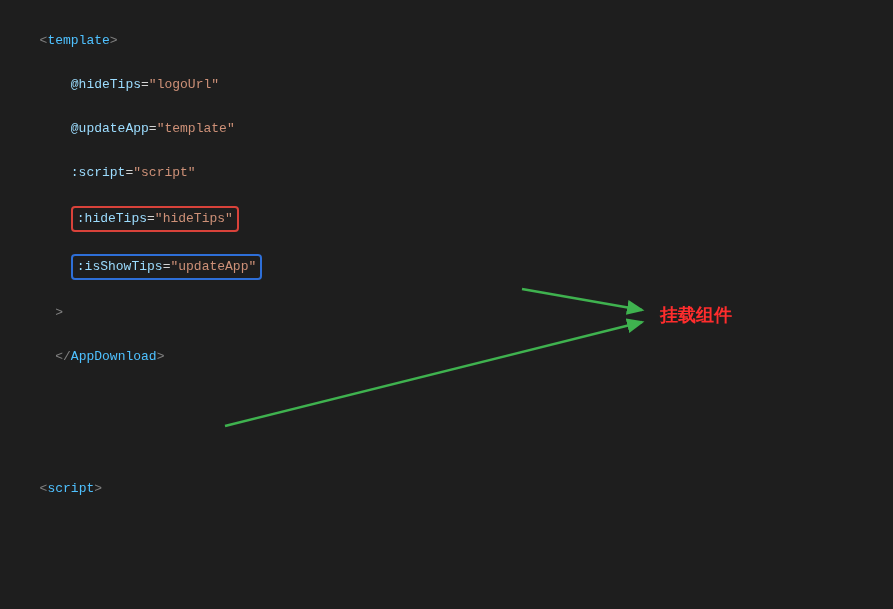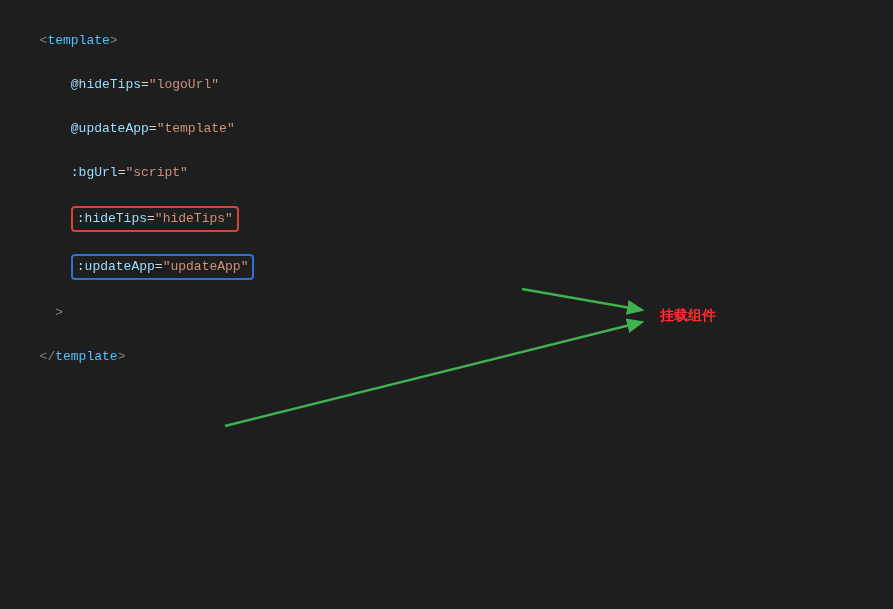--- a/index.html
+++ b/index.html
@@ -37,45 +37,46 @@
   .box-blue {
     border: 2px solid #2e6fd8;
     border-radius: 4px;
     padding: 0 4px;
     display: inline-block;
   }
   
   .annotation {
     position: absolute;
     color: #ff2d2d;
-    font-size: 14px;
+    font-size: 18px;
     font-weight: bold;
     font-family: -apple-system, "PingFang SC", sans-serif;
   }
   
   svg.arrows {
     position: absolute;
     top: 0; left: 0;
     pointer-events: none;
   }
 </style>
 </head>
 <body>
 
 <div class="editor">
 <span class="line">  <span class="punct">&lt;</span><span class="tag">template</span><span class="punct">&gt;</span></span>
 <span class="line">      <span class="attr">@hideTips</span><span class="eq">=</span><span class="str">"</span><span class="str">logoUrl</span><span class="str">"</span></span>
 <span class="line">      <span class="attr">@updateApp</span><span class="eq">=</span><span class="str">"</span><span class="str">template</span><span class="str">"</span></span>
-<span class="line">      <span class="attr">:bgUrl</span><span class="eq">=</span><span class="str">"</span><span class="str">script</span><span class="str">"</span></span>
+<span class="line">      <span class="attr">:script</span><span class="eq">=</span><span class="str">"</span><span class="str">script</span><span class="str">"</span></span>
 <span class="line">      <span class="box-red"><span class="attr">:hideTips</span><span class="eq">=</span><span class="str">"</span><span class="str">hideTips</span><span class="str">"</span></span></span>
-<span class="line">      <span class="box-blue"><span class="attr">:updateApp</span><span class="eq">=</span><span class="str">"</span><span class="str">updateApp</span><span class="str">"</span></span></span>
+<span class="line">      <span class="box-blue"><span class="attr">:isShowTips</span><span class="eq">=</span><span class="str">"</span><span class="str">updateApp</span><span class="str">"</span></span></span>
 <span class="line">    <span class="punct">&gt;</span></span>
-<span class="line">  <span class="punct">&lt;/</span><span class="tag">template</span><span class="punct">&gt;</span></span>
+<span class="line">    <span class="punct">&lt;/</span><span class="tag">AppDownload</span><span class="punct">&gt;</span></span>
 <span class="line"> </span>
 <span class="line"> </span>
+<span class="line">  <span class="punct">&lt;</span><span class="tag">script</span><span class="punct">&gt;</span></span>
 
 
 
 
 
 
 
 
 
 

